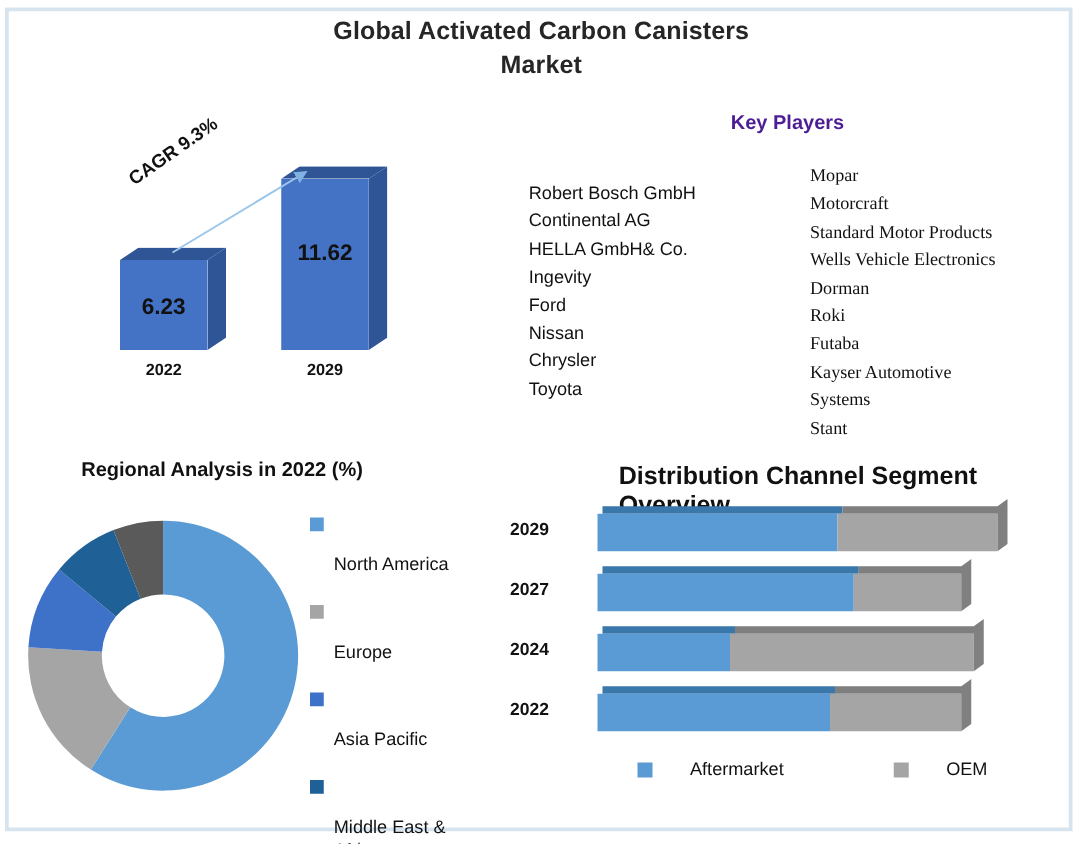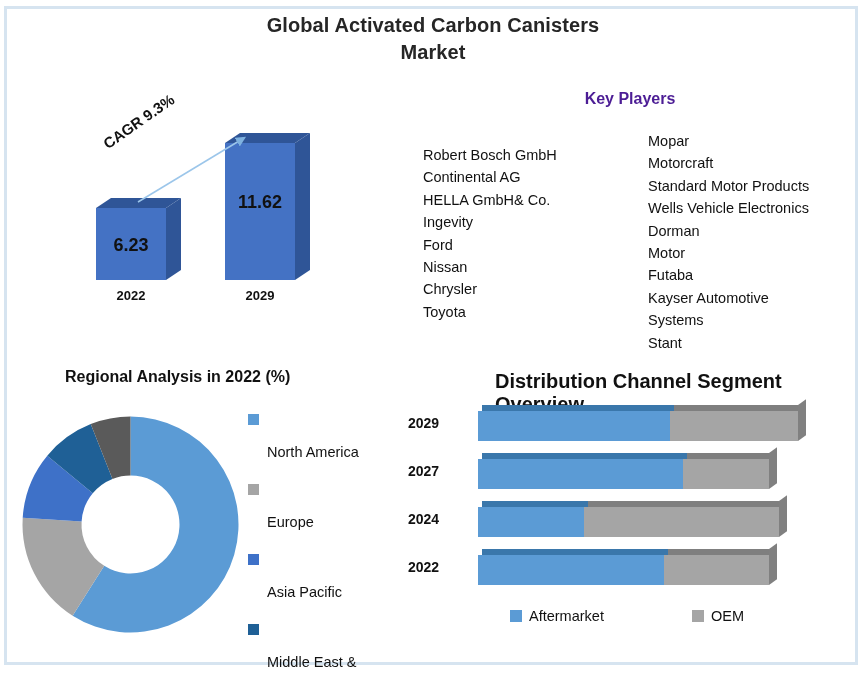--- a/index.html
+++ b/index.html
@@ -46,21 +46,21 @@
     font-size:15px;font-weight:bold;color:#111;
     transform:rotate(-35deg);transform-origin:left top;white-space:nowrap;
   }
 
   
   #keyplayers-head{
     position:absolute;left:480px;top:90px;width:300px;text-align:center;
     font-size:16px;font-weight:bold;color:#4c1d95;
   }
   #kp-col1{position:absolute;left:423px;top:144px;width:200px;}
-  #kp-col2{position:absolute;left:648px;top:130px;width:215px;}
+  #kp-col2{position:absolute;left:648px;top:130px;width:215px;font-family:Liberation Serif, serif;}
   .kp-item{font-size:14.5px;line-height:22.4px;color:#111;white-space:nowrap;}
 
   
   #region-head{
     position:absolute;left:20px;top:368px;width:330px;text-align:left;
     padding-left:45px;box-sizing:border-box;
     font-size:16px;font-weight:bold;color:#111;
   }
   #donut-wrap{position:absolute;left:18px;top:412px;width:225px;height:225px;}
   #donut{width:225px;height:225px;display:block;}
@@ -86,21 +86,21 @@
   .dseg.gray{background:#a5a5a5;}
   .dtop{position:absolute;height:6px;top:-6px;}
   .dtop.blue{background:#3a77ab;}
   .dtop.gray{background:#7f7f7f;}
   .dside{position:absolute;width:8px;top:-6px;height:36px;background:#808080;
          transform:skewY(-36deg);transform-origin:left top;}
   #dist-legend{position:absolute;left:510px;top:608px;width:290px;
     display:flex;align-items:center;}
   .dl-row{display:flex;align-items:center;}
   .dl-sw{width:12px;height:12px;margin-right:7px;}
-  .dl-txt{font-size:14.5px;color:#111;}
+  .dl-txt{font-size:14.5px;color:#111;margin-left:23px;}
   #dl-gap{width:88px;}
 </style>
 </head>
 <body>
 
 <div id="frame"></div>
 
 <div id="title">
   <span>Global Activated Carbon Canisters</span>
   <span class="l2">Market</span>
@@ -151,21 +151,21 @@
     <div class="kp-item">Nissan</div>
     <div class="kp-item">Chrysler</div>
     <div class="kp-item">Toyota</div>
   </div>
 <div id="kp-col2">
     <div class="kp-item">Mopar</div>
     <div class="kp-item">Motorcraft</div>
     <div class="kp-item">Standard Motor Products</div>
     <div class="kp-item">Wells Vehicle Electronics</div>
     <div class="kp-item">Dorman</div>
-    <div class="kp-item">Motor</div>
+    <div class="kp-item">Roki</div>
     <div class="kp-item">Futaba</div>
     <div class="kp-item">Kayser Automotive</div>
     <div class="kp-item">Systems</div>
     <div class="kp-item">Stant</div>
   </div>
 
 <div id="region-head">Regional Analysis in 2022 (%)</div>
 <div id="donut-wrap">
   <svg id="donut" viewBox="0 0 225 225">
       <path d="M112.5 4.5 A108 108 0 1 1 54.63070614226842 203.68741595421767 L86.24448704602919 153.87206834959875 A49 49 0 1 0 112.5 63.5 Z" fill="#5B9BD5"></path>

